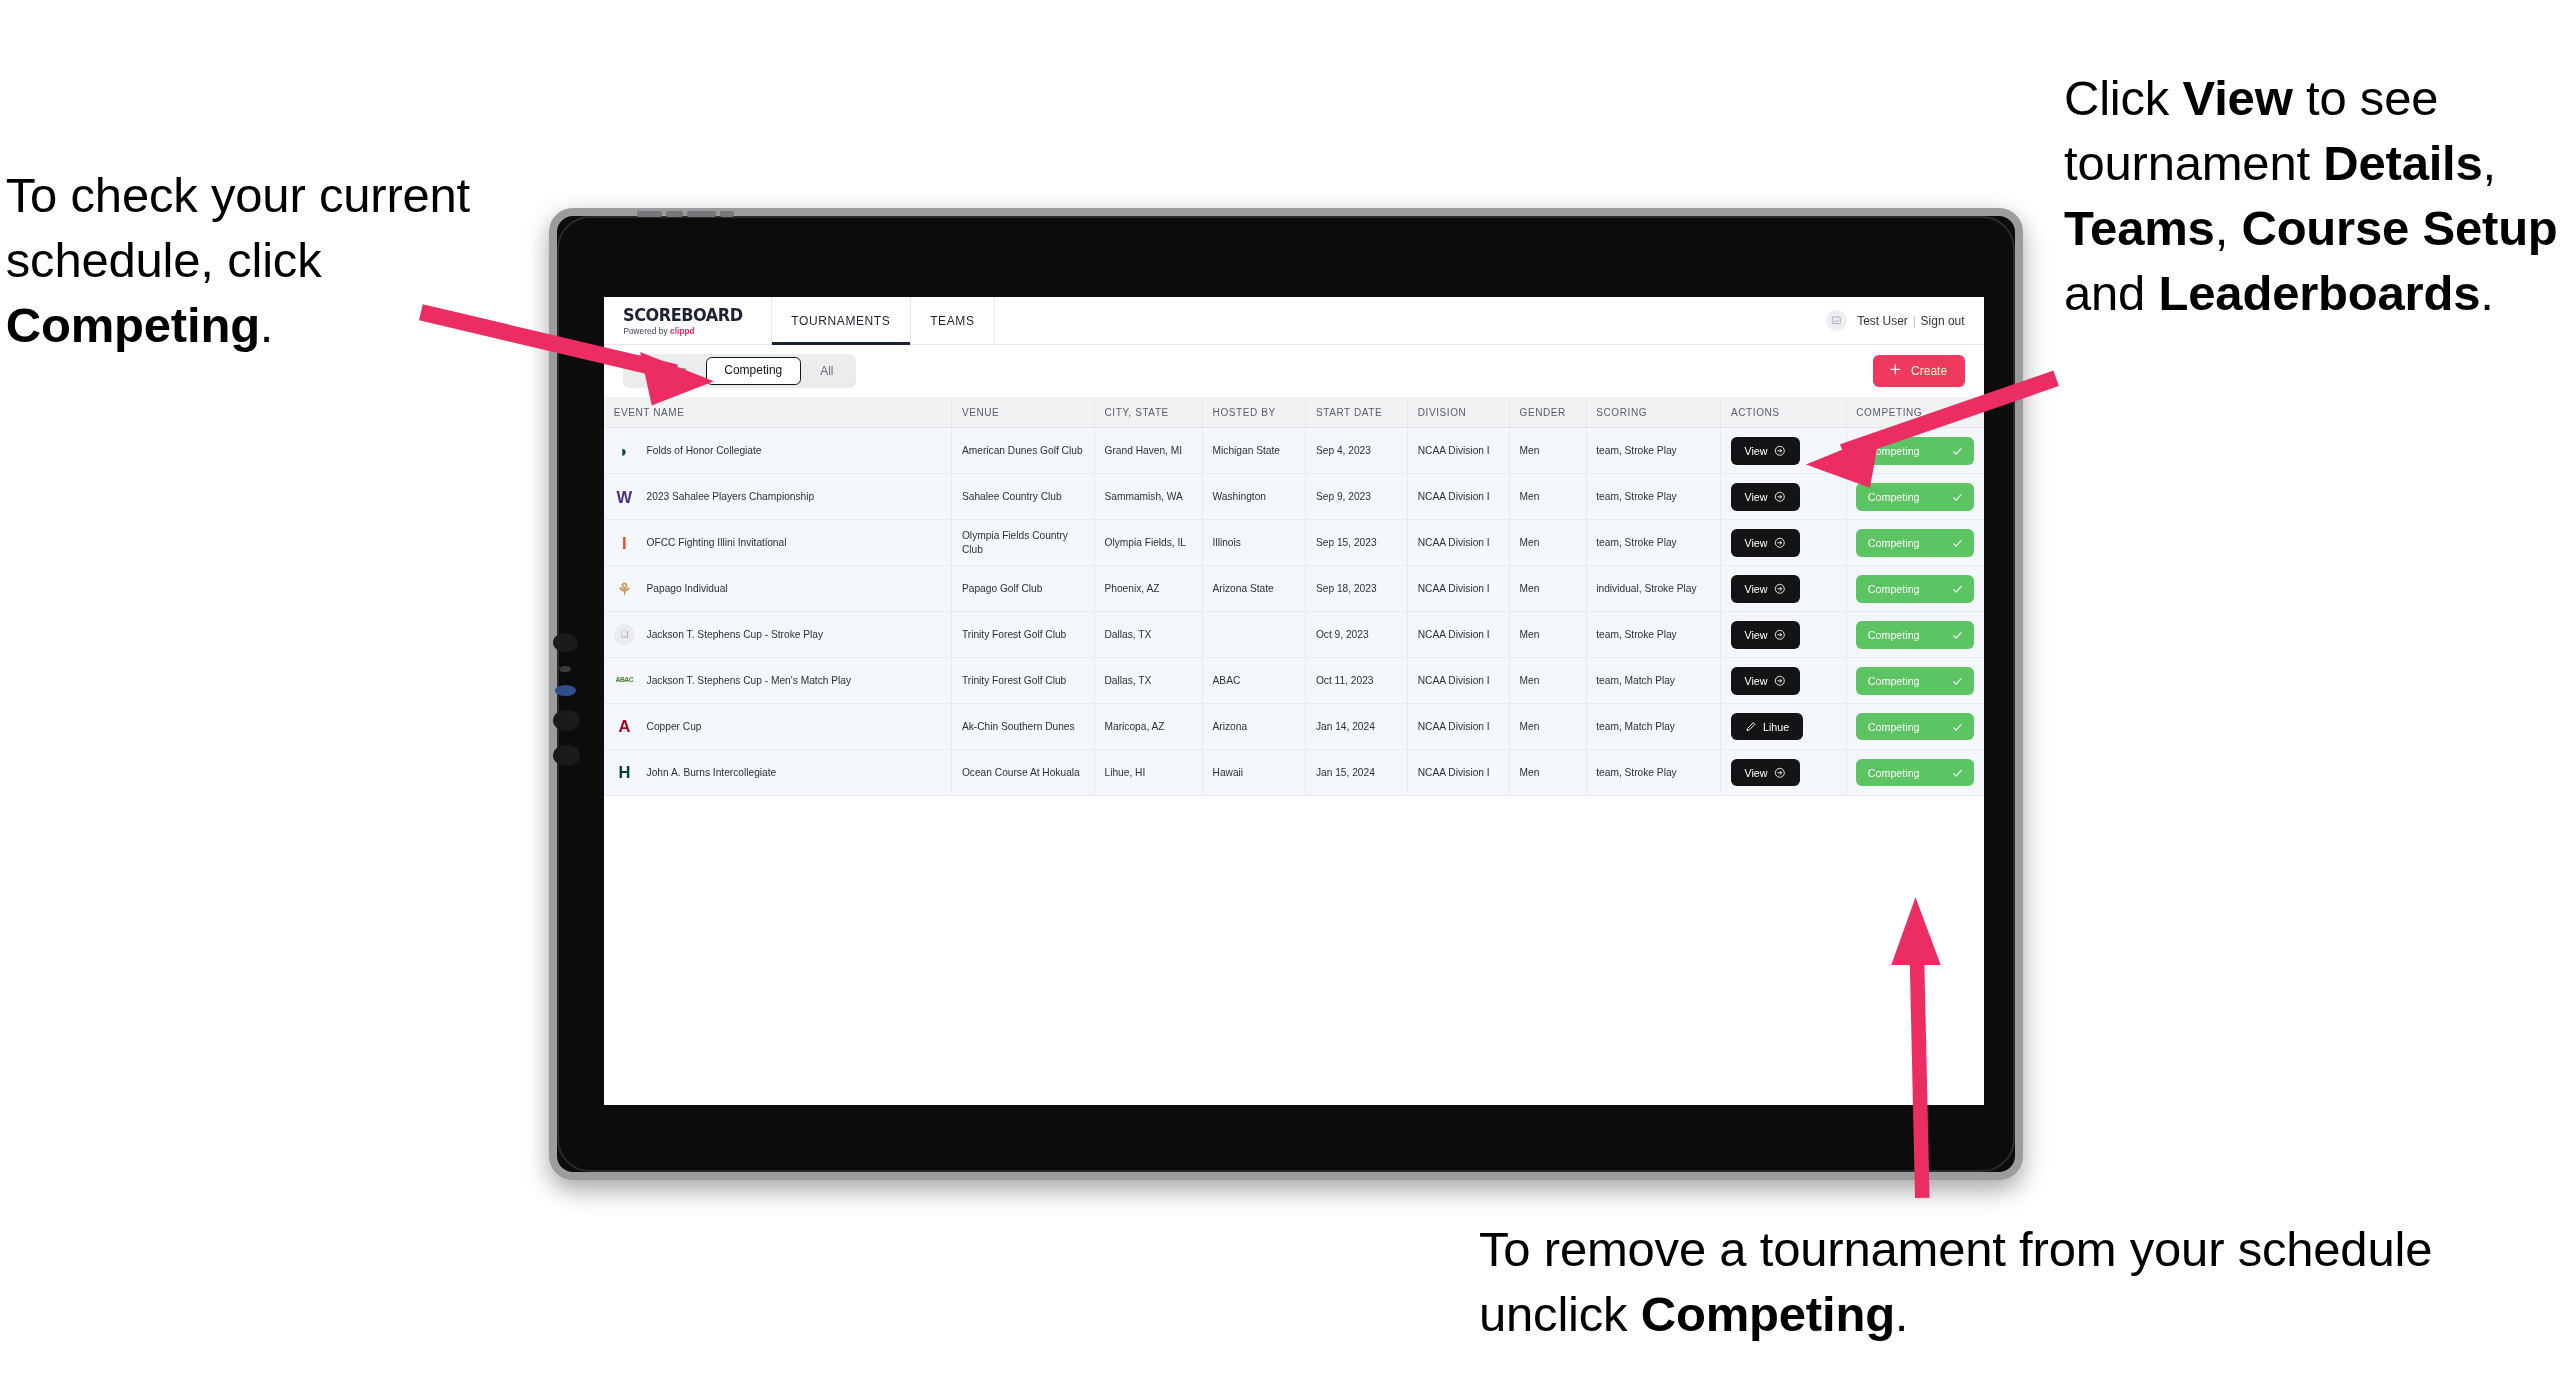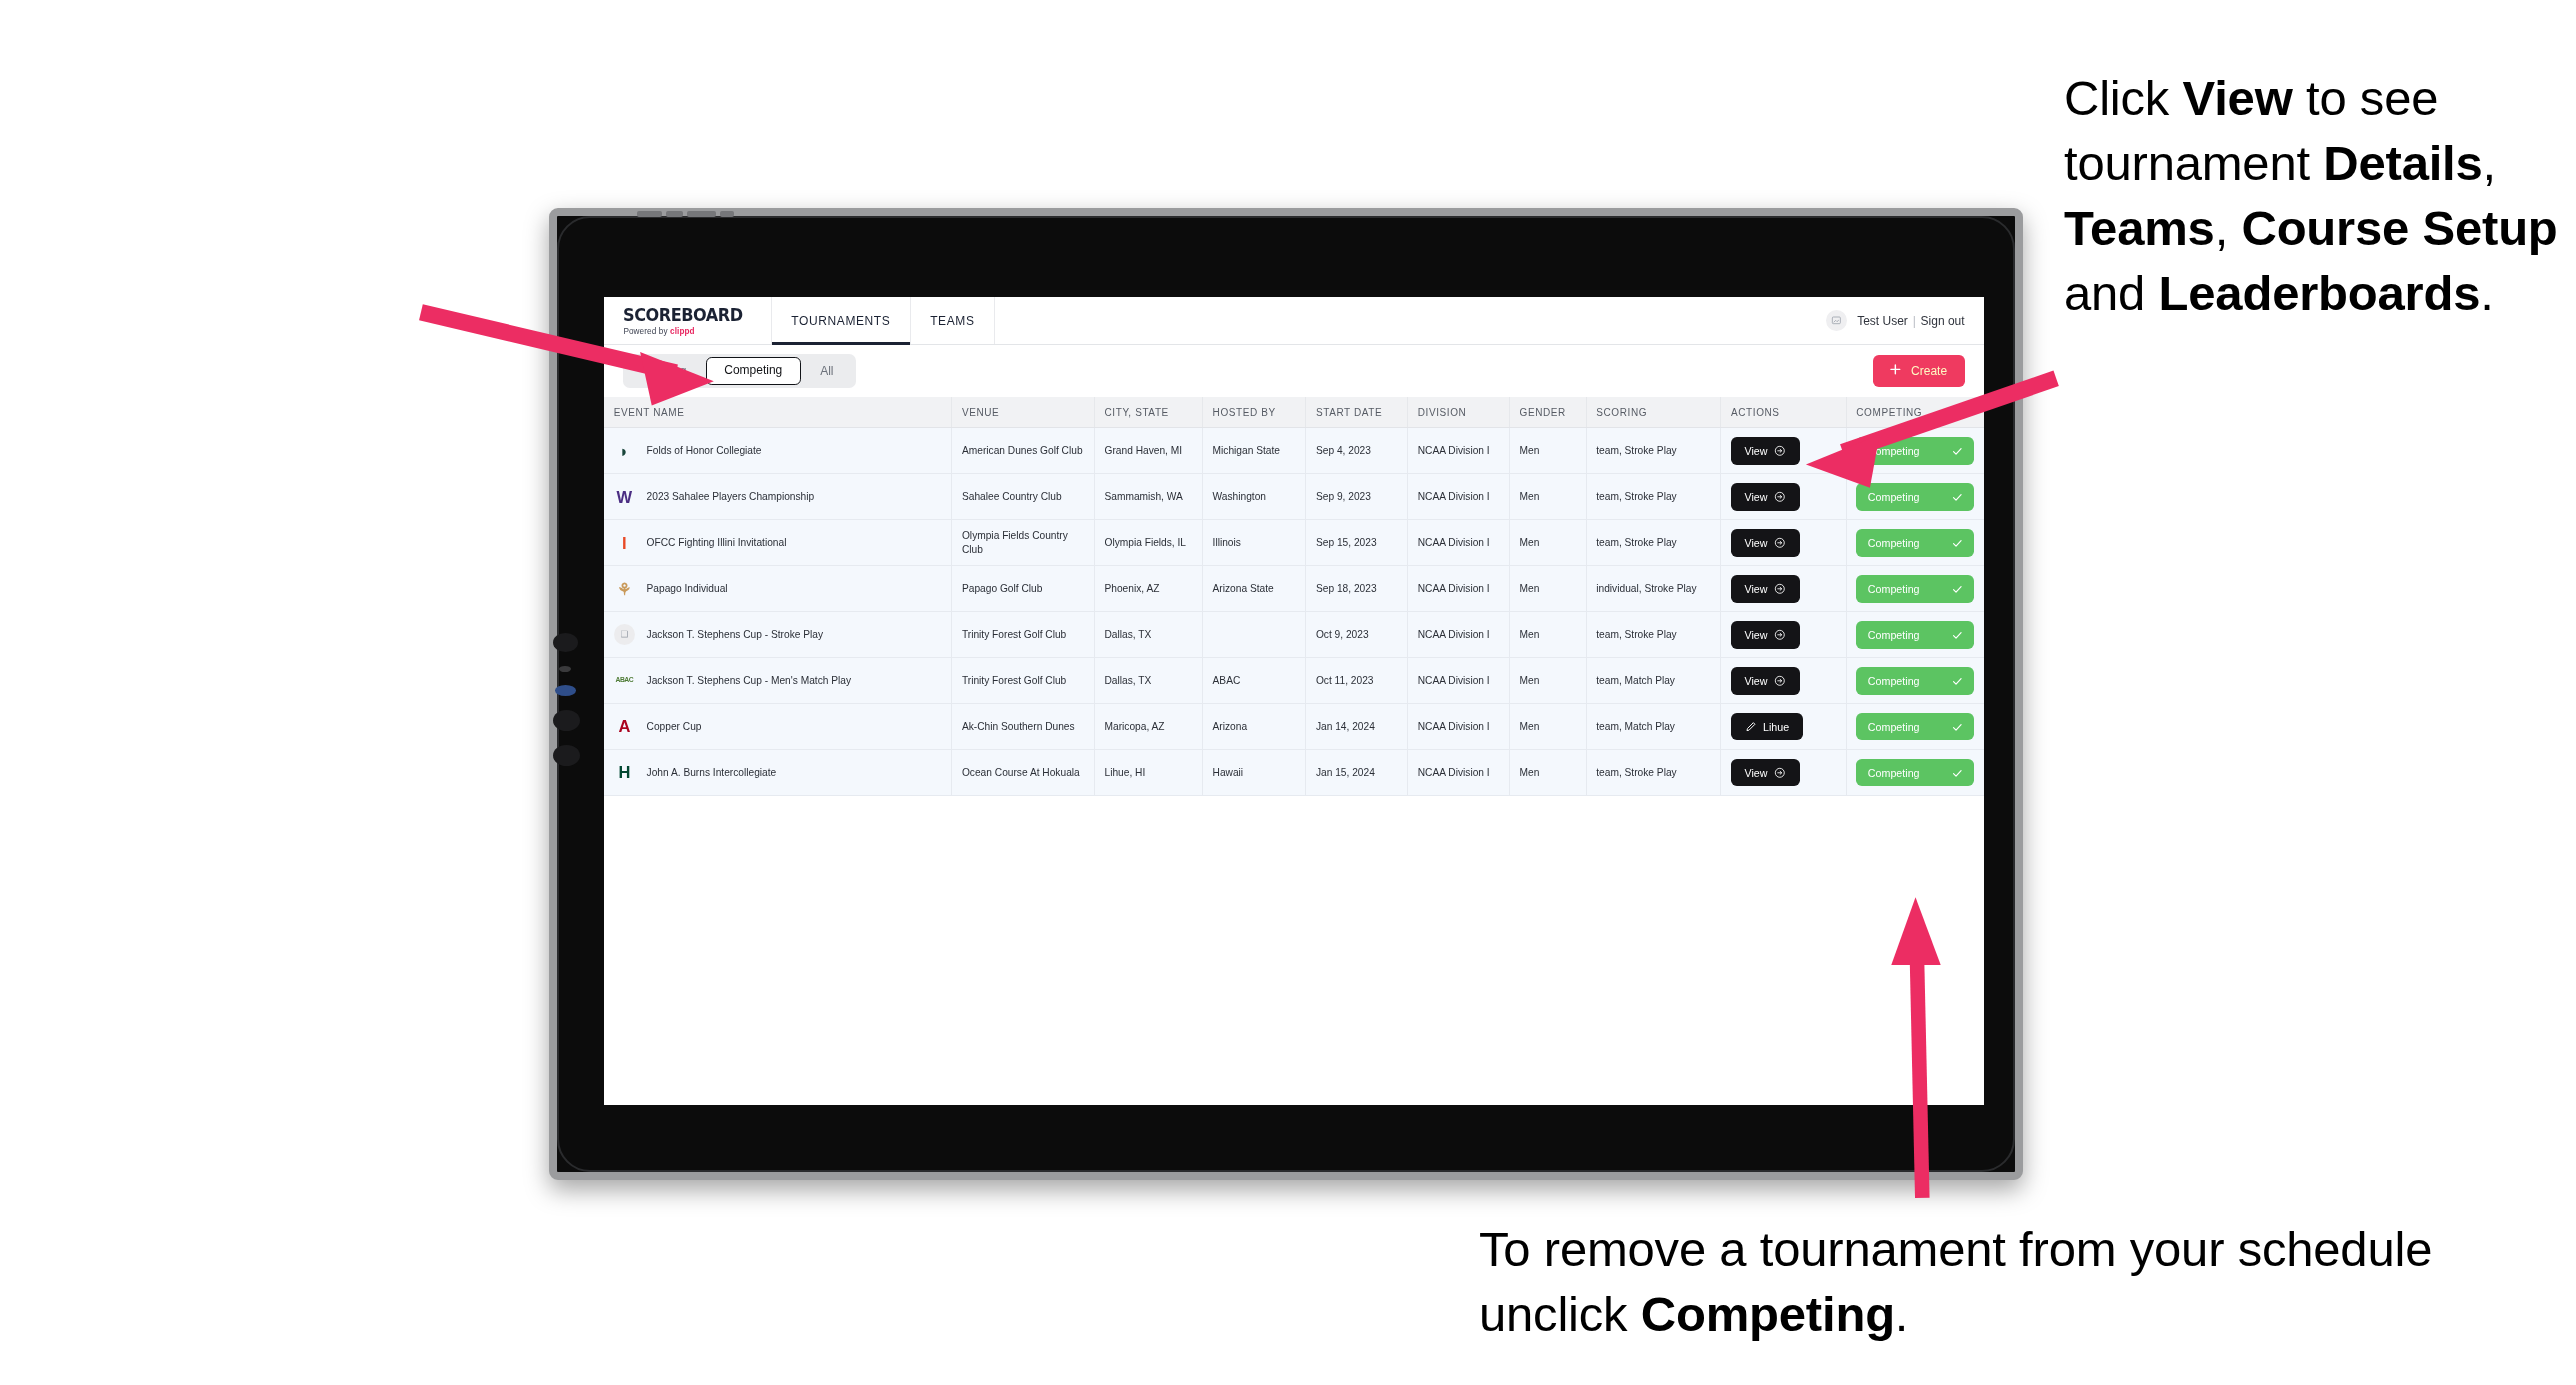--- a/index.html
+++ b/index.html
@@ -26,21 +26,21 @@
 
   
   .arrow { position: absolute; }
 
   
   .tablet {
     position: absolute;
     left: 549px; top: 208px;
     width: 1474px; height: 972px;
     background: #0c0c0c;
-    border-radius: 9px;
+    border-radius: 24px;
     border: 8.7px solid #9b9c9e;
     box-shadow: 0 9.7px 25px rgba(0,0,0,0.35);
   }
   .tablet-inner-bezel {
     position: absolute; inset: 0;
     border-radius: 33px;
     border: 2.9px solid #2a2b2d;
     pointer-events: none;
   }
   .cam-strip {
@@ -189,20 +189,23 @@
   col.c-actions { width: 8.0%; }
   col.c-comp    { width: 8.8%; }
 
   .filler { background: #fff; height: 175px; }
 </style>
 </head>
 <body>
 
 <div class="stage">
 
+  <div class="anno" id="anno-left">
+    <span>To check your current schedule, click </span><b>Competing</b><span>.</span>
+  </div>
 
   <div class="anno" id="anno-right">
     <span>Click </span><b>View</b><span> to see tournament </span><b>Details</b><span>, </span><b>Teams</b><span>, </span><b>Course Setup</b><span> and </span><b>Leaderboards</b><span>.</span>
   </div>
 
   <div class="anno" id="anno-bottom">
     <span>To remove a tournament from your schedule unclick </span><b>Competing</b><span>.</span>
   </div>
 
   <div class="tablet">

